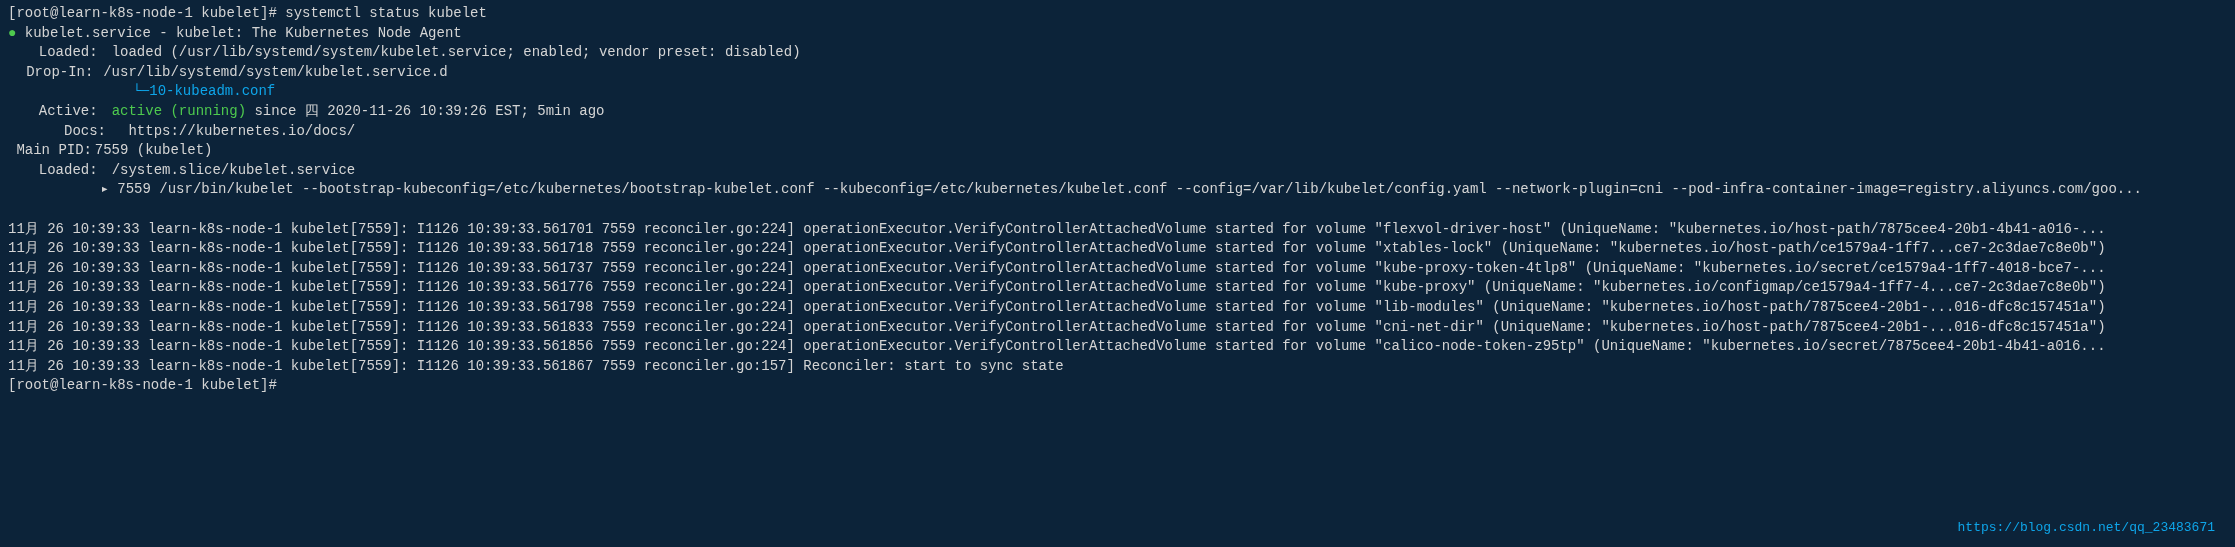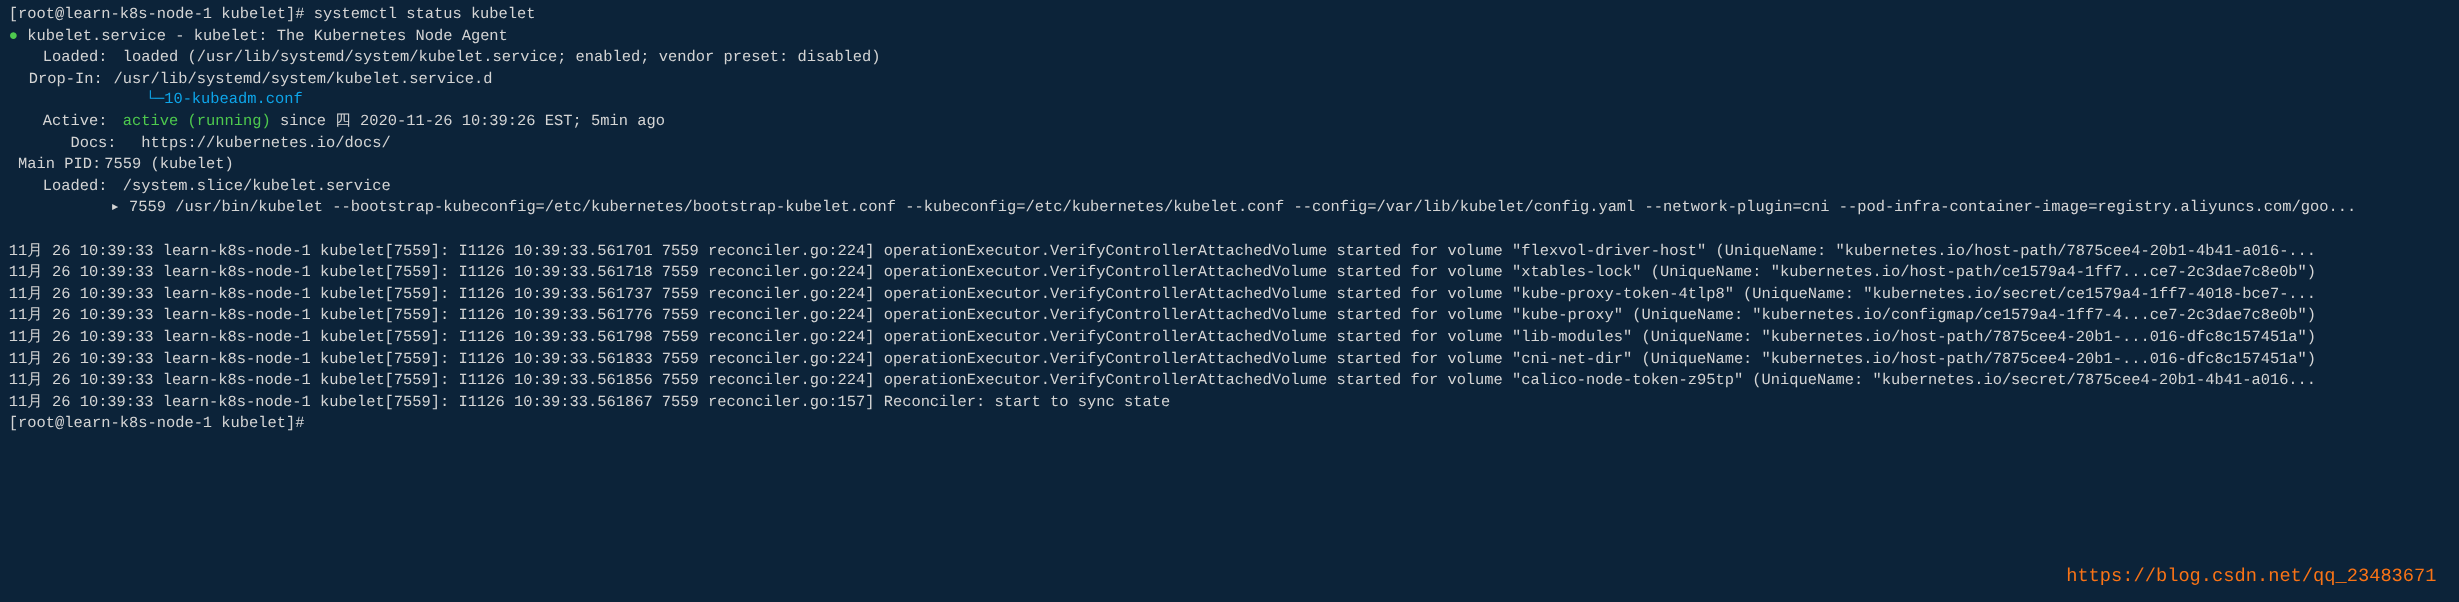--- a/index.html
+++ b/index.html
@@ -37,22 +37,22 @@
       text-align: center;
     }
     .tree-char {
       color: #0ea5e9;
       margin-left: 32px;
     }
     .watermark {
       position: absolute;
       right: 20px;
       bottom: 10px;
-      color: #f97316;
-      font-size: 17px;
+      color: #0ea5e9;
+      font-size: 13px;
     }
     .arrow {
       color: #d4d4d4;
     }
   </style>
 </head>
 <body>
 
 <div>
   <div class="line">

